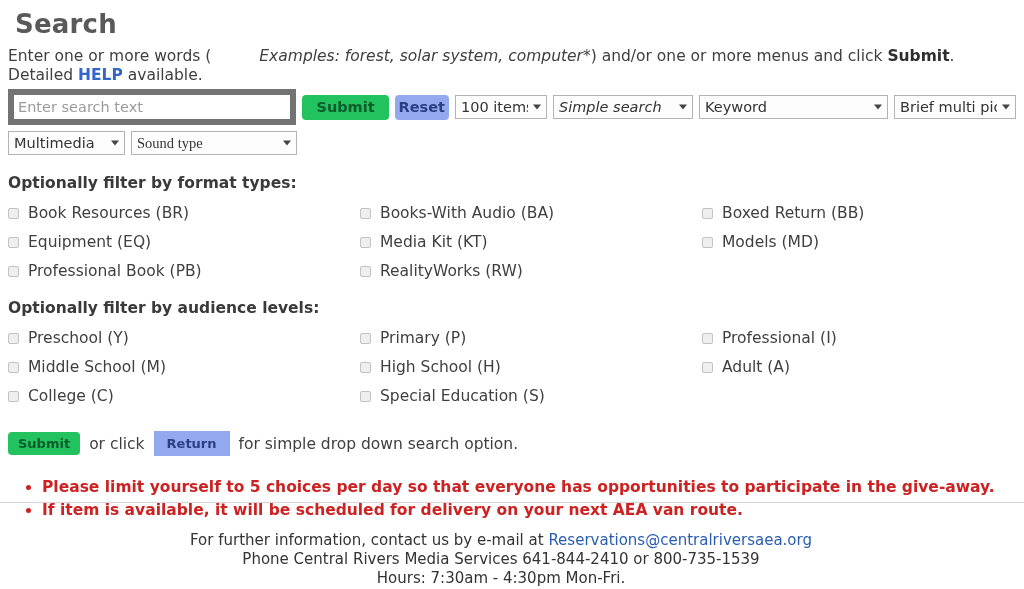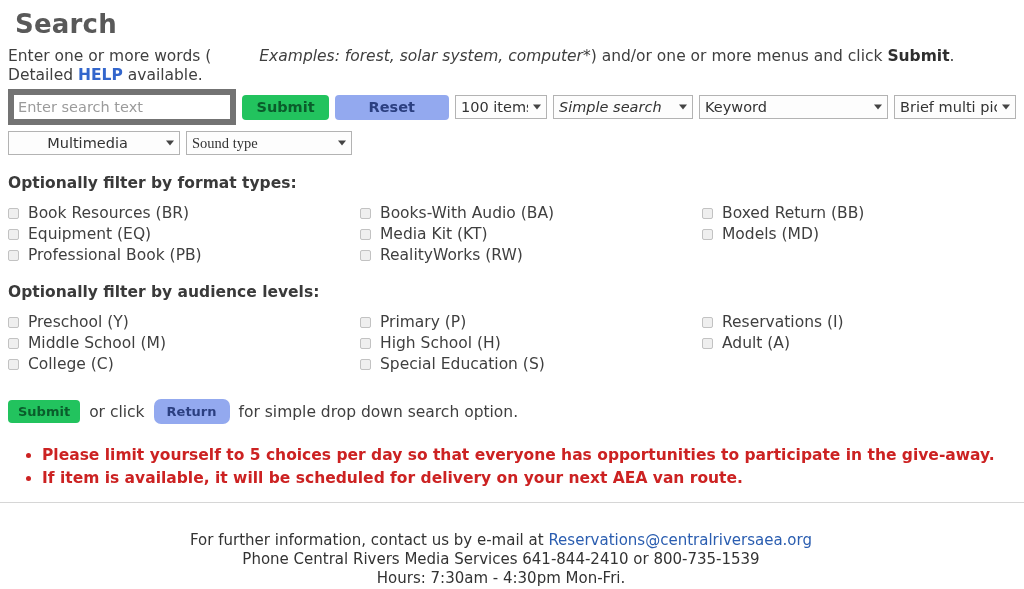--- a/index.html
+++ b/index.html
@@ -80,21 +80,21 @@
     padding: 4px 14px;
     line-height: 17px;
   }
   .btn-submit {
     background: #22c35e;
     color: #0a5c2b;
   }
   .btn-reset {
     background: #93a9ef;
     color: #2b3f80;
-    padding: 4px 34px;
+    padding: 4px 4px;
   }
 
   .sel {
     appearance: none;
     -webkit-appearance: none;
     border: 1px solid #b3b3b3;
     background: #fdfdfd;
     font-size: 14.5px;
     font-family: "DejaVu Sans", "Liberation Sans", sans-serif;
     color: #333;
@@ -116,35 +116,35 @@
     width: 0; height: 0;
     border-left: 4px solid transparent;
     border-right: 4px solid transparent;
     border-top: 5px solid #444;
     pointer-events: none;
   }
   .w-items  { width: 92px; }
   .w-mode   { width: 140px; font-style: italic; }
   .w-field  { width: 189px; }
   .w-display{ width: 122px; }
-  .w-media  { width: 172px; text-align: center; }
+  .w-media  { width: 117px; }
   .w-sound  { width: 166px; font-family: Liberation Serif, serif; }
 
   
   .section-head {
     font-weight: bold;
     font-size: 15.5px;
     color: #3a3a3a;
     margin-top: 19px;
     margin-bottom: 12px;
   }
   .checks {
     display: grid;
     grid-template-columns: 352px 342px auto;
-    row-gap: 3px;
+    row-gap: 11px;
   }
   .chk {
     display: flex;
     align-items: center;
     font-size: 15.5px;
     color: #3f3f3f;
     line-height: 18px;
   }
   .chk .box {
     width: 11px;
@@ -175,21 +175,21 @@
     font-size: 13px;
     font-weight: bold;
     padding: 4px 10px;
     font-family: "DejaVu Sans", "Liberation Sans", sans-serif;
     cursor: pointer;
   }
   .btn-return {
     background: #93a9ef;
     color: #2b3f80;
     border: none;
-    border-radius: 7px;
+    border-radius: 0;
     font-size: 13px;
     font-weight: bold;
     padding: 5px 13px;
     font-family: "DejaVu Sans", "Liberation Sans", sans-serif;
     cursor: pointer;
   }
 
   
   ul.notices {
     margin: 20px 0 0 0;
@@ -335,21 +335,21 @@
     <label class="chk">
         <span class="box"></span>
         <span>Preschool (Y)</span>
       </label>
     <label class="chk col2">
         <span class="box"></span>
         <span>Primary (P)</span>
       </label>
     <label class="chk col2">
         <span class="box"></span>
-        <span>Reservations (I)</span>
+        <span>Professional (I)</span>
       </label>
 
     <label class="chk">
         <span class="box"></span>
         <span>Middle School (M)</span>
       </label>
     <label class="chk col2">
         <span class="box"></span>
         <span>High School (H)</span>
       </label>

